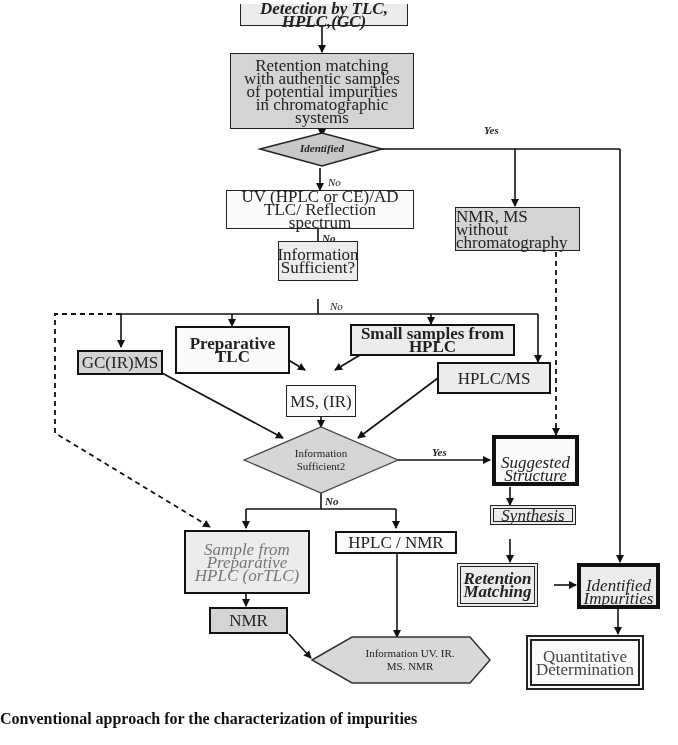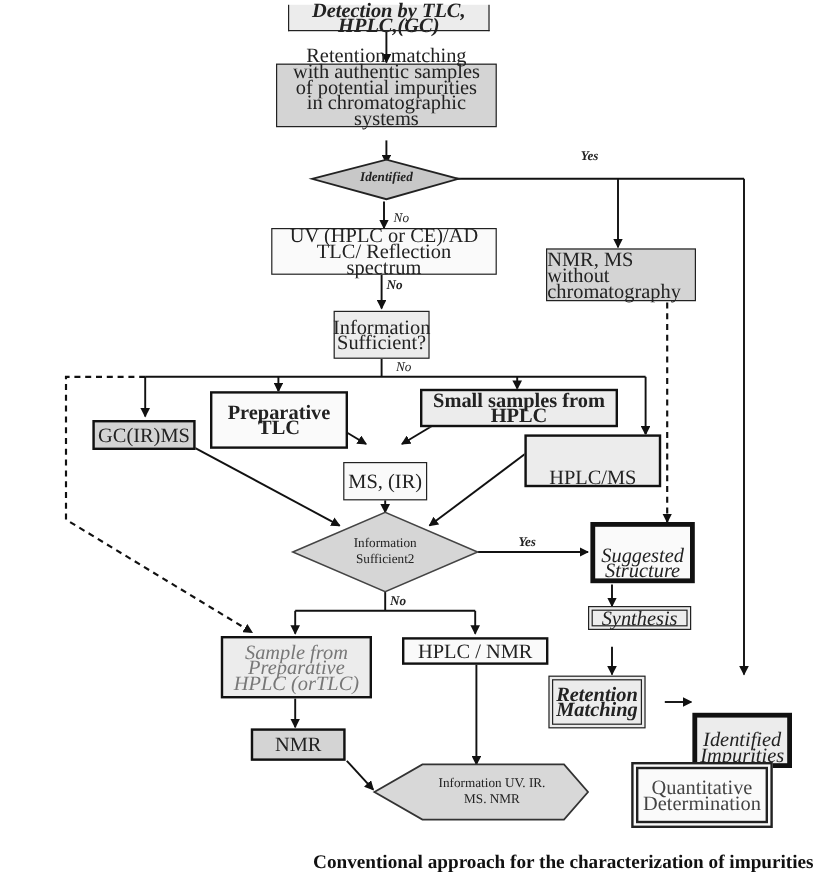--- a/index.html
+++ b/index.html
@@ -10,21 +10,21 @@
   .b2 { border: 2.5px solid #111; }
   .b4 { border: 4px solid #111; align-items: flex-end; }
   .dbl { border: 4px double #222; }
   .gray { background: #d4d4d4; }
   .lgray { background: #ececec; }
   .white { background: #fafafa; }
   .it { font-style: italic; }
   .bold { font-weight: bold; }
   .lbl { position: absolute; font-style: italic; font-weight: bold; font-size: 11px; color: #222; }
   .shape-text { position: absolute; text-align: center; font-size: 11px; line-height: 13px; color: #222; }
-  .caption { position: absolute; left: 0; width: 678px; top: 710px; text-align: right; font-weight: bold; font-size: 16px; color: #111; }
+  .caption { position: absolute; left: 0; width: 678px; top: 710px; text-align: left; font-weight: bold; font-size: 16px; color: #111; }
 </style>
 </head>
 <body>
 
 <svg width="678" height="745">
   <defs>
     <marker id="ah" markerWidth="8" markerHeight="8" refX="7" refY="4" orient="auto" markerUnits="userSpaceOnUse">
       <path d="M0,0 L8,4 L0,8 z" fill="#111"></path>
     </marker>
   </defs>
@@ -83,73 +83,73 @@
   </g>
 
   <polygon points="260,149 322,133 382,149 322,166" fill="#c8c8c8" stroke="#222" stroke-width="1.5"></polygon>
   <polygon points="244,460 321,427 398,460 321,493" fill="#d6d6d6" stroke="#444" stroke-width="1.3"></polygon>
   <polygon points="312,660 352,637 470,637 490,660 470,683 352,683" fill="#d8d8d8" stroke="#333" stroke-width="1.5"></polygon>
 </svg>
 
 <div class="box b1 lgray it bold" style="left:240px;top:4px;width:168px;height:22px;border-top:none;">
   <span>Detection by TLC, HPLC,(GC)</span>
 </div>
-<div class="box b1 gray" style="left:230px;top:53px;width:184px;height:53px;padding:0 12px;align-items:flex-end;">
+<div class="box b1 gray" style="left:230px;top:53px;width:184px;height:76px;padding:0 12px;">
   <span>Retention matching with authentic samples of potential impurities in chromatographic systems</span>
 </div>
 <div class="shape-text it bold" style="left:290px;top:142px;width:64px;">Identified</div>
 
 <div class="box b1 white" style="left:226px;top:190px;width:188px;height:39px;padding:0 4px;">
   <span>UV (HPLC or CE)/AD  TLC/ Reflection spectrum</span>
 </div>
 <div class="box b1 gray" style="left:455px;top:207px;width:125px;height:44px;padding:0 0;text-align:left;">
   <span>NMR, MS without chromatography</span>
 </div>
-<div class="box b1 lgray" style="left:278px;top:259px;width:80px;height:40px;padding:0 6px;">
+<div class="box b1 lgray" style="left:278px;top:241px;width:80px;height:40px;padding:0 6px;">
   <span>Information Sufficient?</span>
 </div>
 
 <div class="box b2 white bold" style="left:175px;top:326px;width:115px;height:48px;">
   <span>Preparative TLC</span>
 </div>
 <div class="box b2 lgray bold" style="left:350px;top:324px;width:165px;height:32px;">
   <span>Small samples from HPLC</span>
 </div>
 <div class="box b2 gray" style="left:77px;top:350px;width:86px;height:25px;">
   <span>GC(IR)MS</span>
 </div>
 <div class="box b1 white" style="left:286px;top:385px;width:70px;height:32px;">
   <span>MS, (IR)</span>
 </div>
-<div class="box b2 lgray" style="left:437px;top:362px;width:114px;height:44px;align-items:flex-end;">
+<div class="box b2 lgray" style="left:437px;top:362px;width:114px;height:32px;">
   <span>HPLC/MS</span>
 </div>
 
 <div class="shape-text" style="left:282px;top:447px;width:78px;">Information Sufficient2</div>
 
 <div class="box b4 white it" style="left:492px;top:435px;width:87px;height:51px;padding:0 10px;">
   <span>Suggested Structure</span>
 </div>
 
-<div class="box b2 lgray it" style="left:184px;top:530px;width:126px;height:52px;padding:0 2px;color:#777;">
+<div class="box b2 lgray it" style="left:184px;top:530px;width:126px;height:64px;padding:0 2px;color:#777;">
   <span>Sample from Preparative HPLC (orTLC)</span>
 </div>
 <div class="box b2 white" style="left:335px;top:531px;width:122px;height:23px;">
   <span>HPLC / NMR</span>
 </div>
 <div class="box dbl lgray it" style="left:466px;top:505px;width:86px;height:20px;margin-left:24px;">
   <span>Synthesis</span>
 </div>
 <div class="box b2 gray" style="left:209px;top:607px;width:79px;height:27px;">
   <span>NMR</span>
 </div>
 <div class="box dbl lgray it bold" style="left:457px;top:563px;width:81px;height:44px;padding:14px 12px;">
   <span>Retention Matching</span>
 </div>
-<div class="box b4 lgray it" style="left:577px;top:563px;width:83px;height:46px;padding:0 8px;margin-top:31px;">
+<div class="box b4 lgray it" style="left:577px;top:563px;width:83px;height:46px;padding:0 8px;">
   <span>Identified Impurities</span>
 </div>
 <div class="shape-text" style="left:360px;top:647px;width:100px;">Information UV. IR. MS. NMR</div>
 <div class="box dbl white" style="left:526px;top:635px;width:118px;height:55px;padding:0 20px;border-width:6px;color:#444;">
   <span>Quantitative Determination</span>
 </div>
 
 <div class="lbl" style="left:484px;top:124px;">Yes</div>
 <div class="lbl" style="left:328px;top:176px;font-weight:normal;">No</div>
 <div class="lbl" style="left:322px;top:232px;">No</div>

